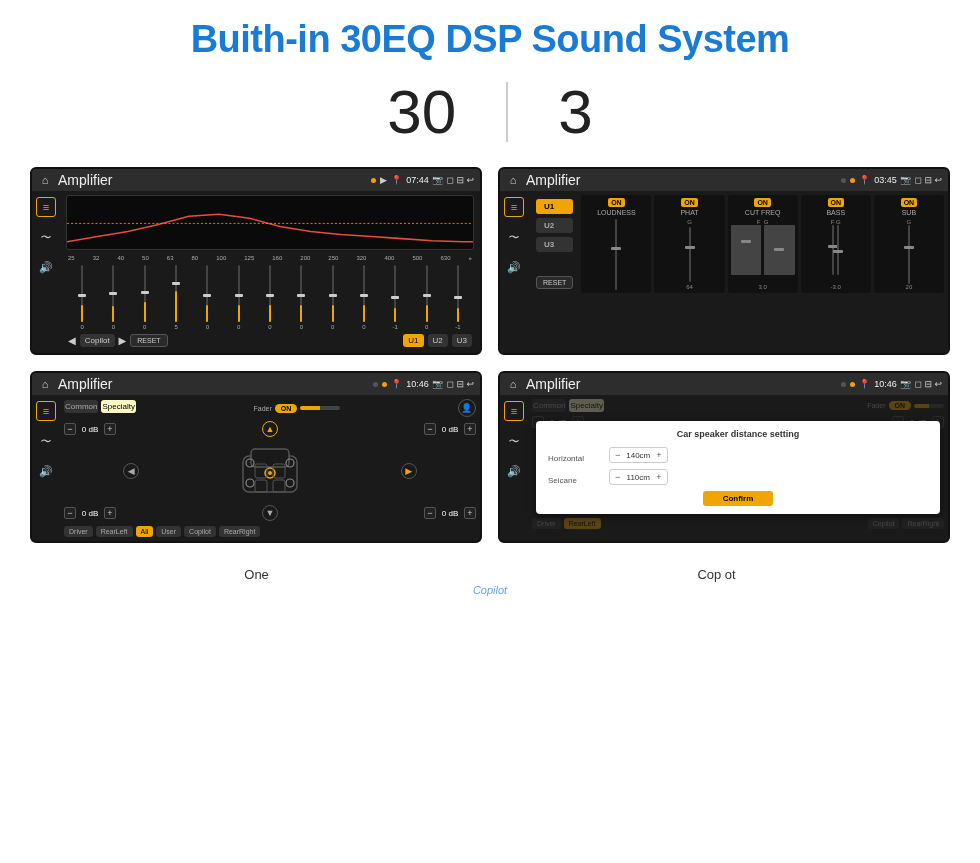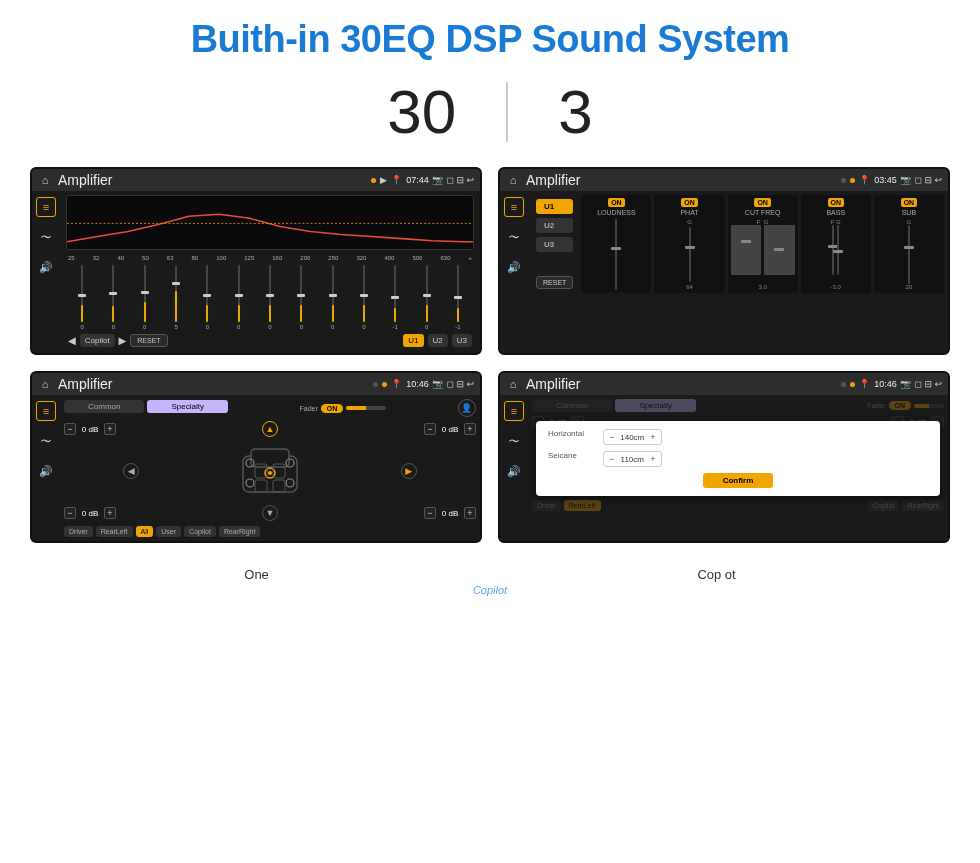--- a/index.html
+++ b/index.html
@@ -292,26 +292,26 @@
       border-radius: 1px;
     }
     .speaker-tab-row {
       display: flex;
       gap: 3px;
       margin-bottom: 4px;
     }
     .sp-tab {
       background: #333;
       border-radius: 3px;
-      padding: 2px 24px;
+      padding: 2px 1px;
       font-size: 8px;
       color: #aaa;
     }
     .sp-tab-active {
-      background: #c4b5fd;
+      background: #fef9c3;
       color: #000;
     }
     .fader-toggle {
       background: #f0a500;
       border-radius: 8px;
       padding: 1px 6px;
       font-size: 7px;
       color: #000;
       font-weight: bold;
     }
@@ -369,21 +369,22 @@
     }
     .dialog-title {
       font-size: 9px;
       color: #333;
       font-weight: bold;
       text-align: center;
       margin-bottom: 8px;
     }
     .dialog-row {
       display: flex;
-      align-items: flex-start;
+      align-items: flex-end;
+      gap: 6px;
       margin-bottom: 6px;
     }
     .dialog-label {
       font-size: 8px;
       color: #555;
       width: 55px;
     }
     .dialog-value-box {
       display: flex;
       align-items: center;
@@ -856,20 +857,21 @@
               <div style="flex:1;"></div>
               <div class="db-control" style="justify-content:flex-end;">
                 <div class="db-minus">−</div>
                 <div class="db-value">0 dB</div>
                 <div class="db-plus">+</div>
               </div>
             </div>
           </div>
 
           <div class="distance-dialog" style="position:relative;z-index:10;margin-top:-10px;box-shadow:0 2px 8px rgba(0,0,0,0.5);">
+            <div class="dialog-title">Car speaker distance setting</div>
 
             <div class="dialog-row">
               <div class="dialog-label">Horizontal</div>
               <div class="dialog-value-box">
                 <span class="dialog-minus">−</span>
                 <span class="dialog-val">140cm</span>
                 <span class="dialog-plus">+</span>
               </div>
             </div>
 

